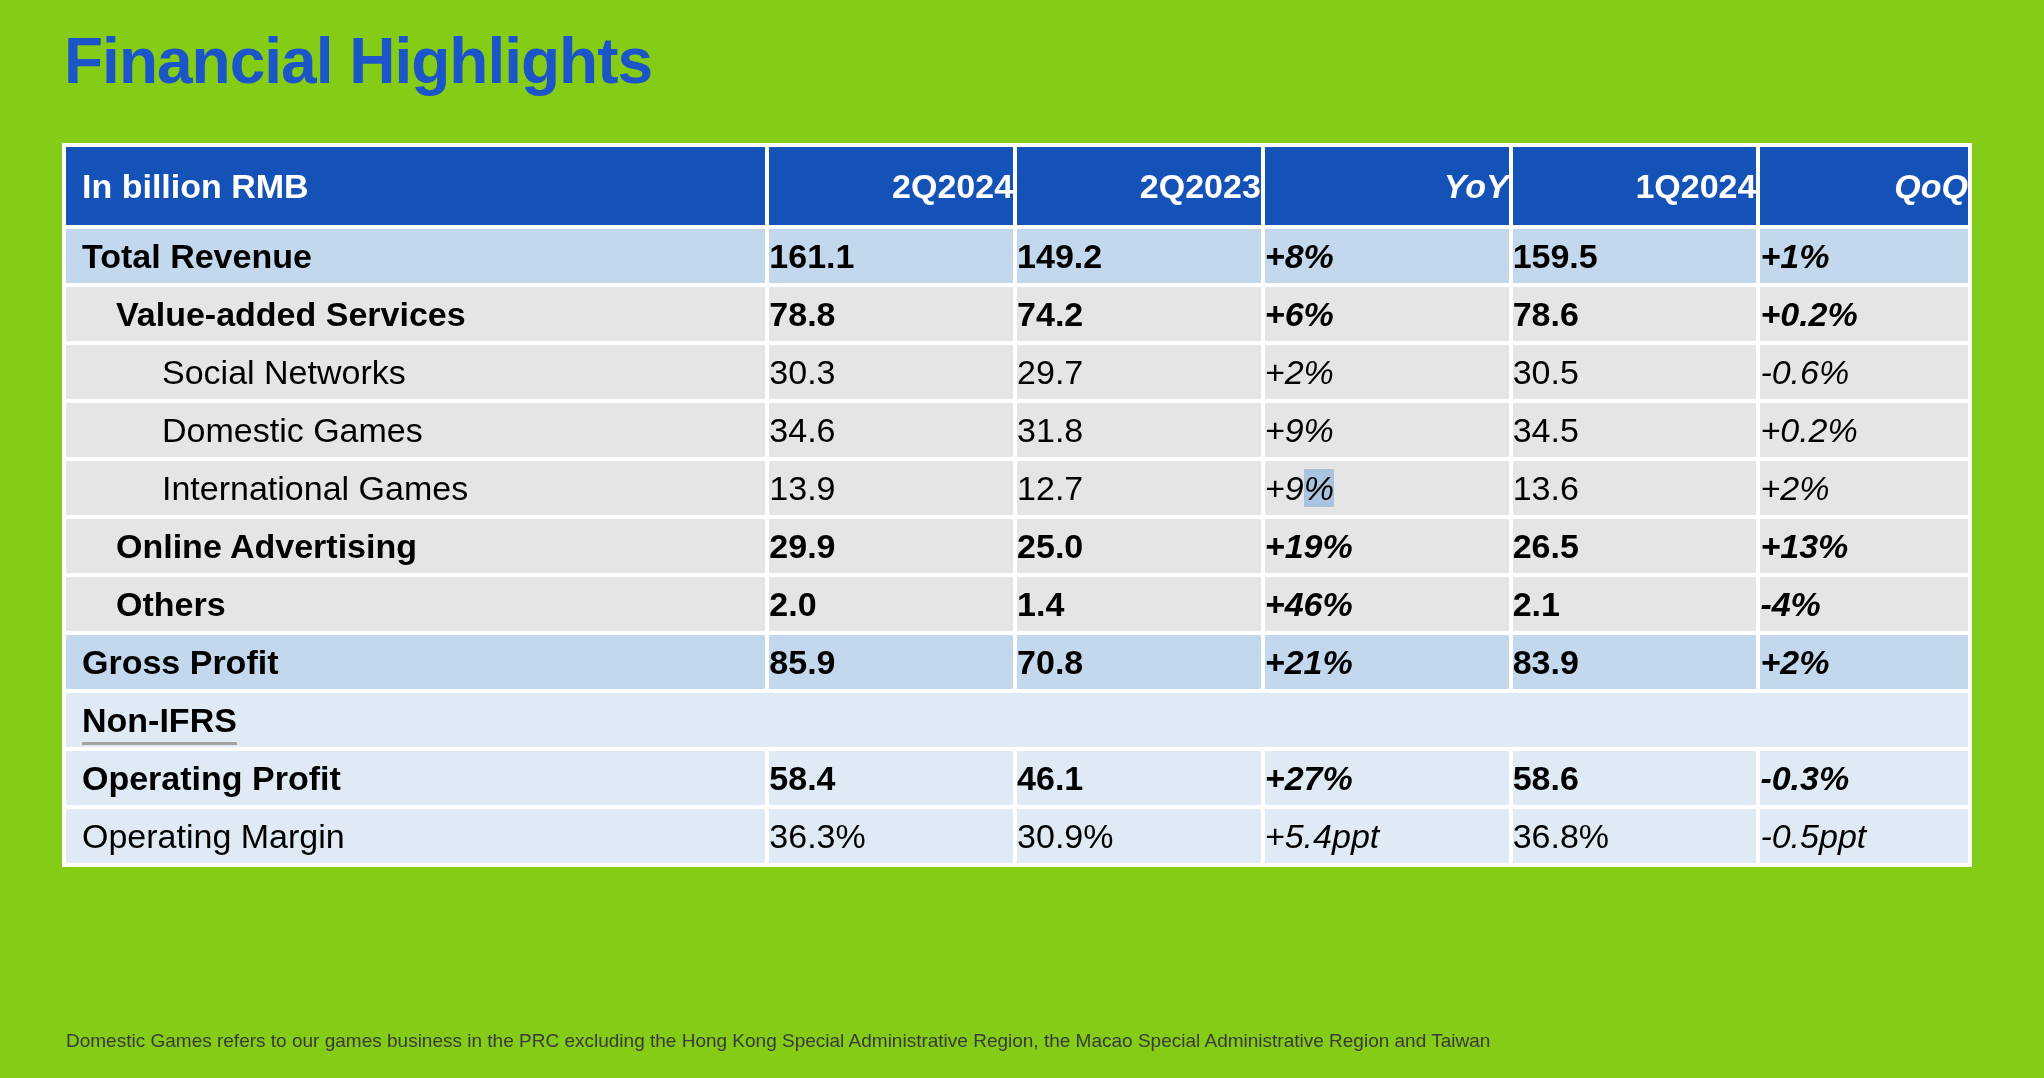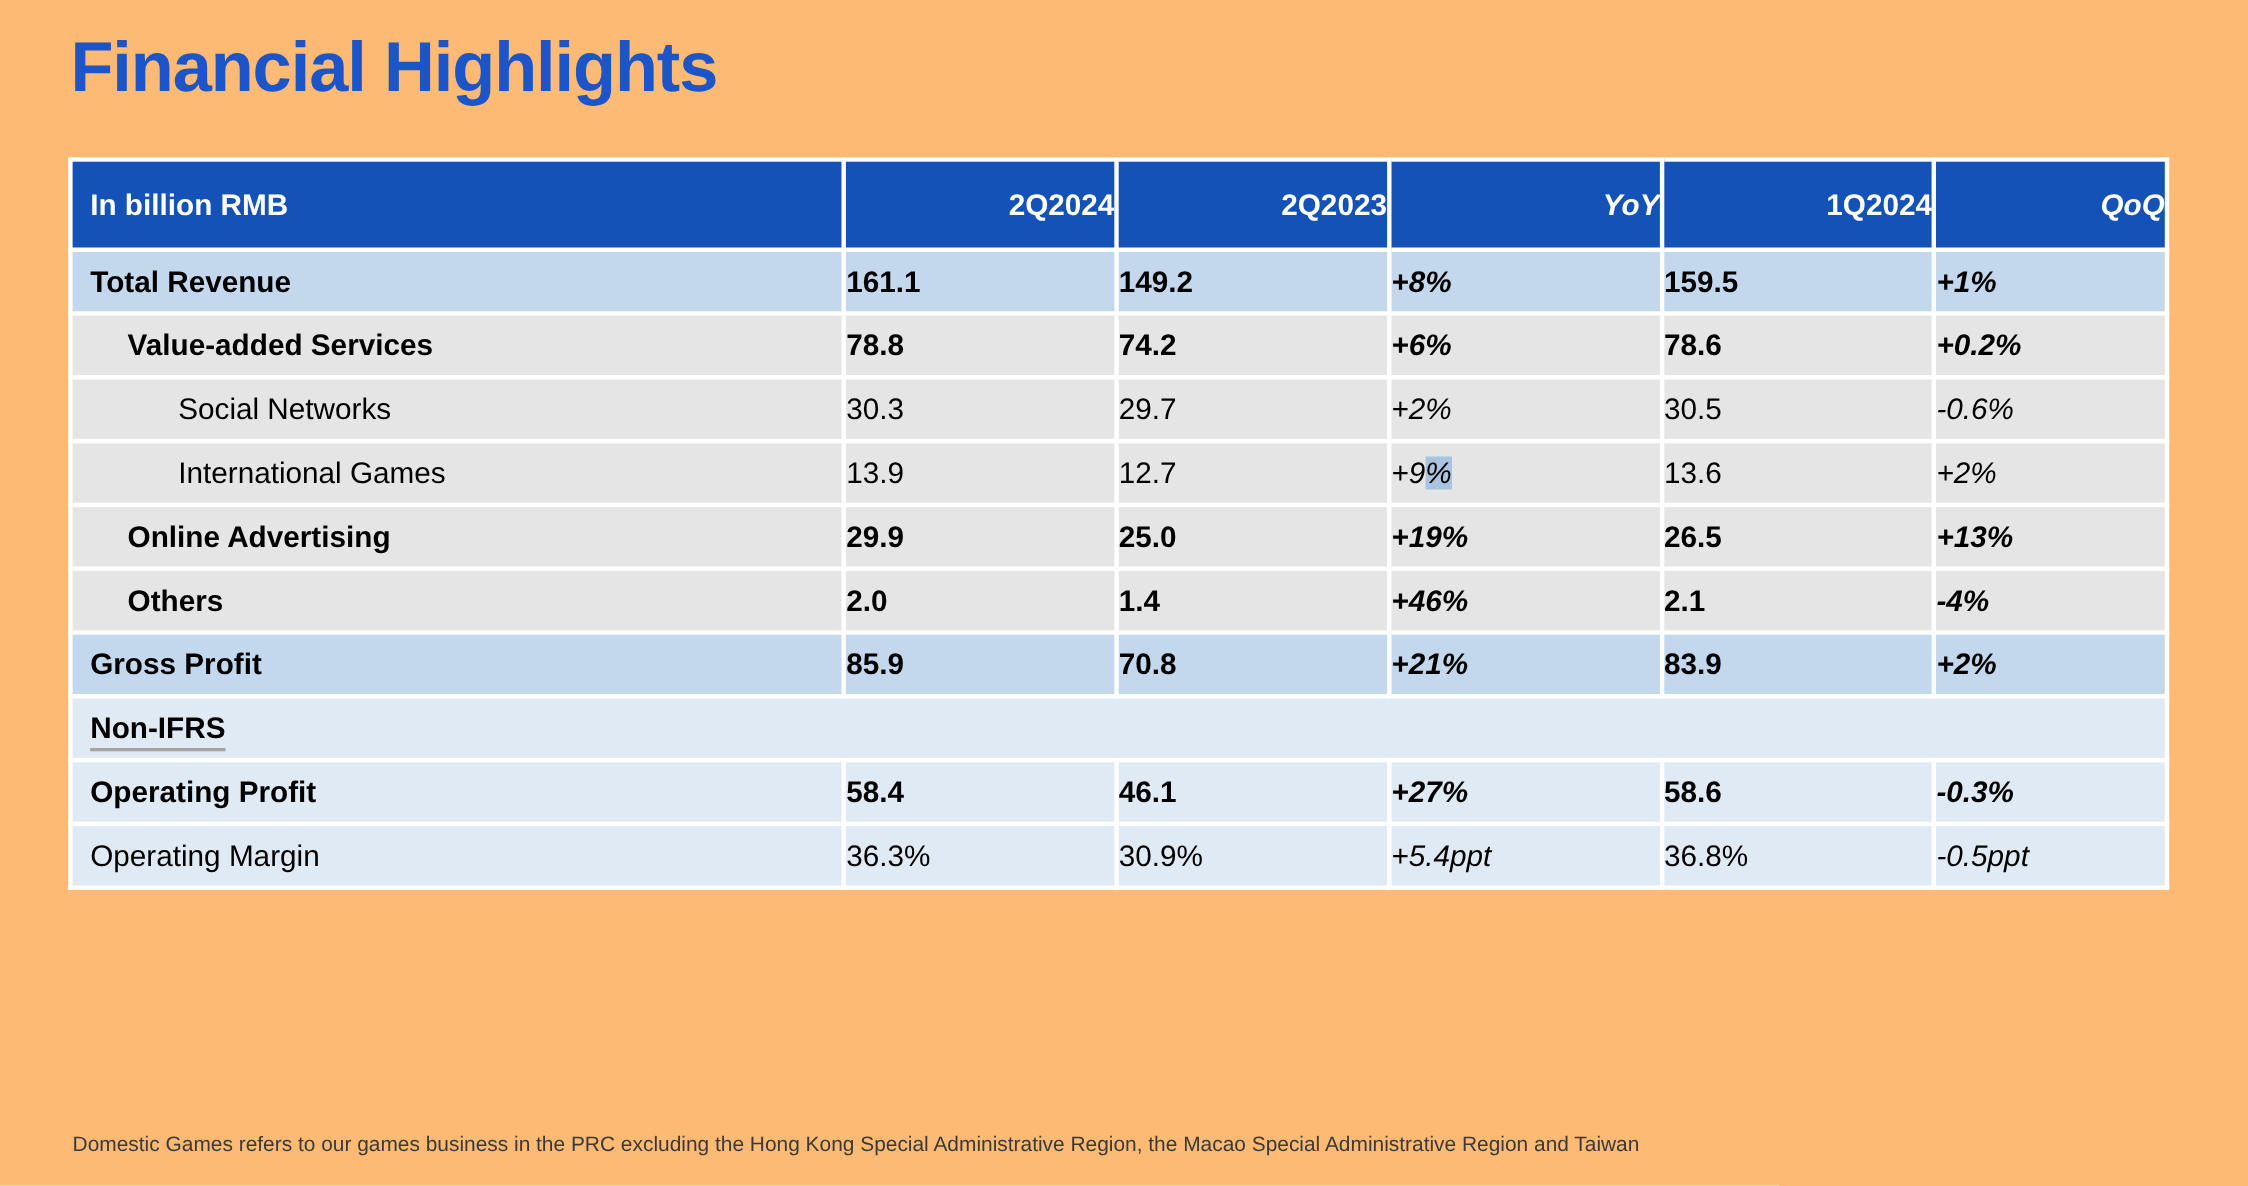--- a/index.html
+++ b/index.html
@@ -11,40 +11,40 @@
     --selection_highlight:#a9c4de;
     --footnote_color:#3a3a3a;
   }
   *{margin:0;padding:0;box-sizing:border-box;}
   html,body{background:#ffffff;}
   body{font-family:"Liberation Sans","DejaVu Sans",sans-serif;}
   .slide{
     position:relative;
     width:2044px;
     height:1078px;
-    background:#fdba74;
+    background:#84cc16;
     overflow:hidden;
   }
   .page-title{
     position:absolute;
     left:64px;
     top:24px;
     font-size:64px;
     font-weight:700;
     color:var(--title_color,#1c55c8);
     letter-spacing:-1px;
   }
   table.fin{
     position:absolute;
     left:62px;
     top:143px;
     width:1910px;
     border-collapse:collapse;
     table-layout:fixed;
-    font-size:27px;
+    font-size:34px;
     color:#000;
   }
   table.fin col.c-label{width:36.9%;}
   table.fin col.c-data{width:13%;}
   table.fin col.c-last{width:11.1%;}
   table.fin th, table.fin td{
     border:4px solid #ffffff;
     vertical-align:middle;
   }
   table.fin thead th{
@@ -135,20 +135,28 @@
         </tr>
         <tr class="bg-gray">
           <td class="label indent-2">Social Networks</td>
           <td class="val">30.3</td>
           <td class="val">29.7</td>
           <td class="val italic">+2%</td>
           <td class="val">30.5</td>
           <td class="val italic">-0.6%</td>
         </tr>
         <tr class="bg-gray">
+          <td class="label indent-2">Domestic Games</td>
+          <td class="val">34.6</td>
+          <td class="val">31.8</td>
+          <td class="val italic">+9%</td>
+          <td class="val">34.5</td>
+          <td class="val italic">+0.2%</td>
+        </tr>
+        <tr class="bg-gray">
           <td class="label indent-2">International Games</td>
           <td class="val">13.9</td>
           <td class="val">12.7</td>
           <td class="val italic">+9<span class="selhl">%</span></td>
           <td class="val">13.6</td>
           <td class="val italic">+2%</td>
         </tr>
         <tr class="bg-gray">
           <td class="label indent-1 bold">Online Advertising</td>
           <td class="val bold">29.9</td>

